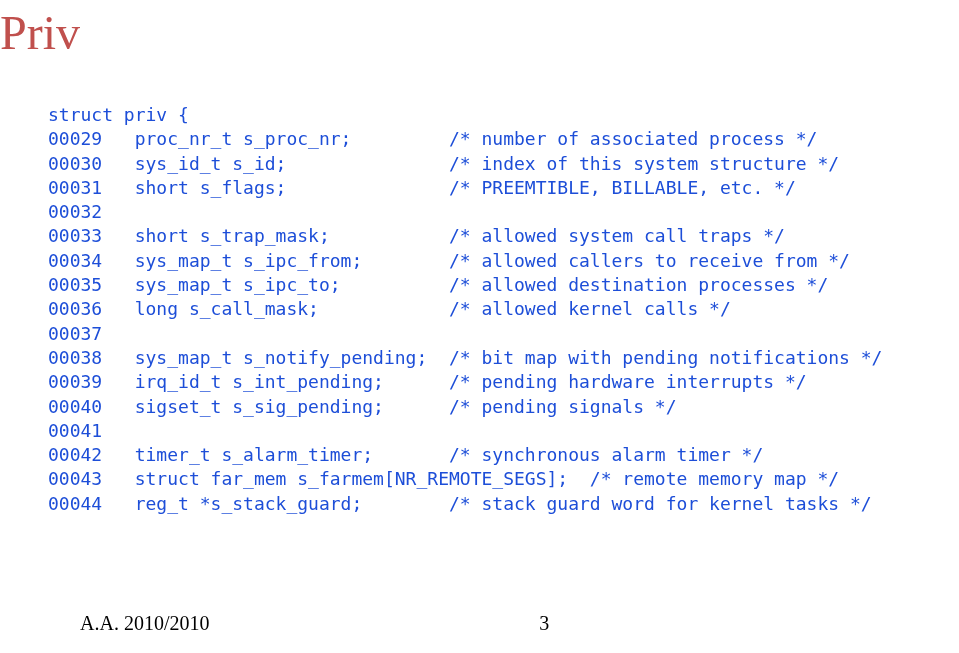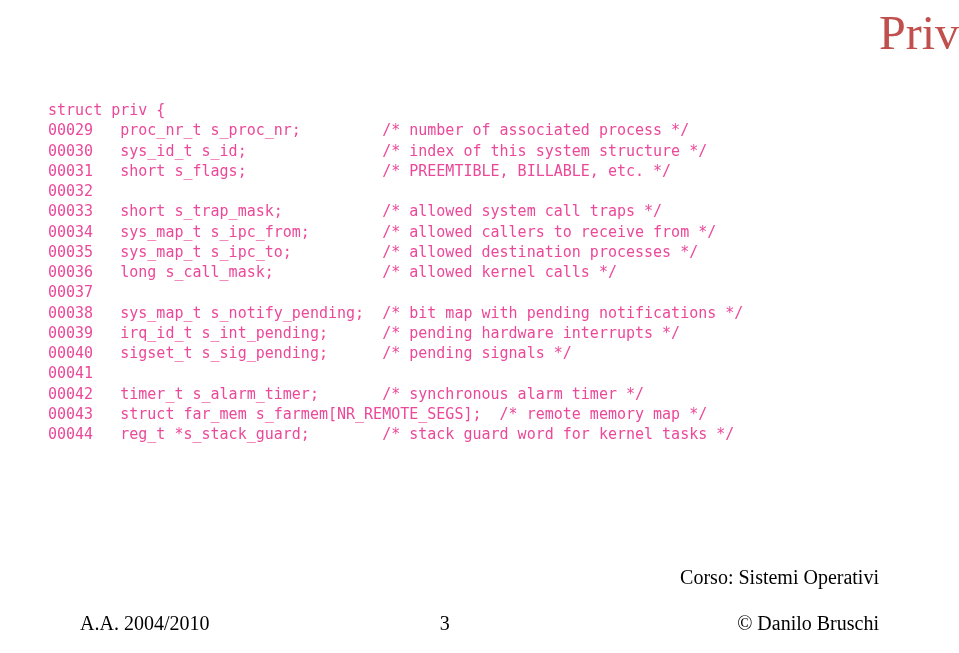--- a/index.html
+++ b/index.html
@@ -15,35 +15,35 @@
     position: relative;
     width: 959px;
     height: 653px;
     box-sizing: border-box;
   }
   .title {
     position: absolute;
     top: 5px;
     left: 0;
     width: 100%;
-    text-align: right;
+    text-align: left;
     font-family: Georgia, "Times New Roman", serif;
     font-size: 48px;
     color: #c0504d;
     font-weight: normal;
   }
   .code {
     position: absolute;
     top: 85px;
     left: 48px;
     right: 40px;
-    font-size: 15px;
+    font-size: 18px;
     line-height: 1.35;
     white-space: pre;
-    color: #ec4899;
+    color: #1d4ed8;
     font-family: "DejaVu Sans Mono", "Courier New", monospace;
   }
   .footer {
     position: absolute;
     bottom: 18px;
     left: 80px;
     right: 80px;
     display: flex;
     justify-content: space-between;
     align-items: flex-end;
@@ -79,21 +79,17 @@
 00037
 00038   sys_map_t s_notify_pending;  /* bit map with pending notifications */
 00039   irq_id_t s_int_pending;      /* pending hardware interrupts */
 00040   sigset_t s_sig_pending;      /* pending signals */
 00041
 00042   timer_t s_alarm_timer;       /* synchronous alarm timer */
 00043   struct far_mem s_farmem[NR_REMOTE_SEGS];  /* remote memory map */
 00044   reg_t *s_stack_guard;        /* stack guard word for kernel tasks */</pre>
 
   <div class="footer">
-    <div class="left">A.A. 2004/2010</div>
+    <div class="left">A.A. 2010/2010</div>
     <div class="center">3</div>
-    <div class="right">
-      <span>Corso: Sistemi Operativi</span><br>
-      <span>© Danilo Bruschi</span>
-    </div>
   </div>
 
 </div>
 
 </body></html>

